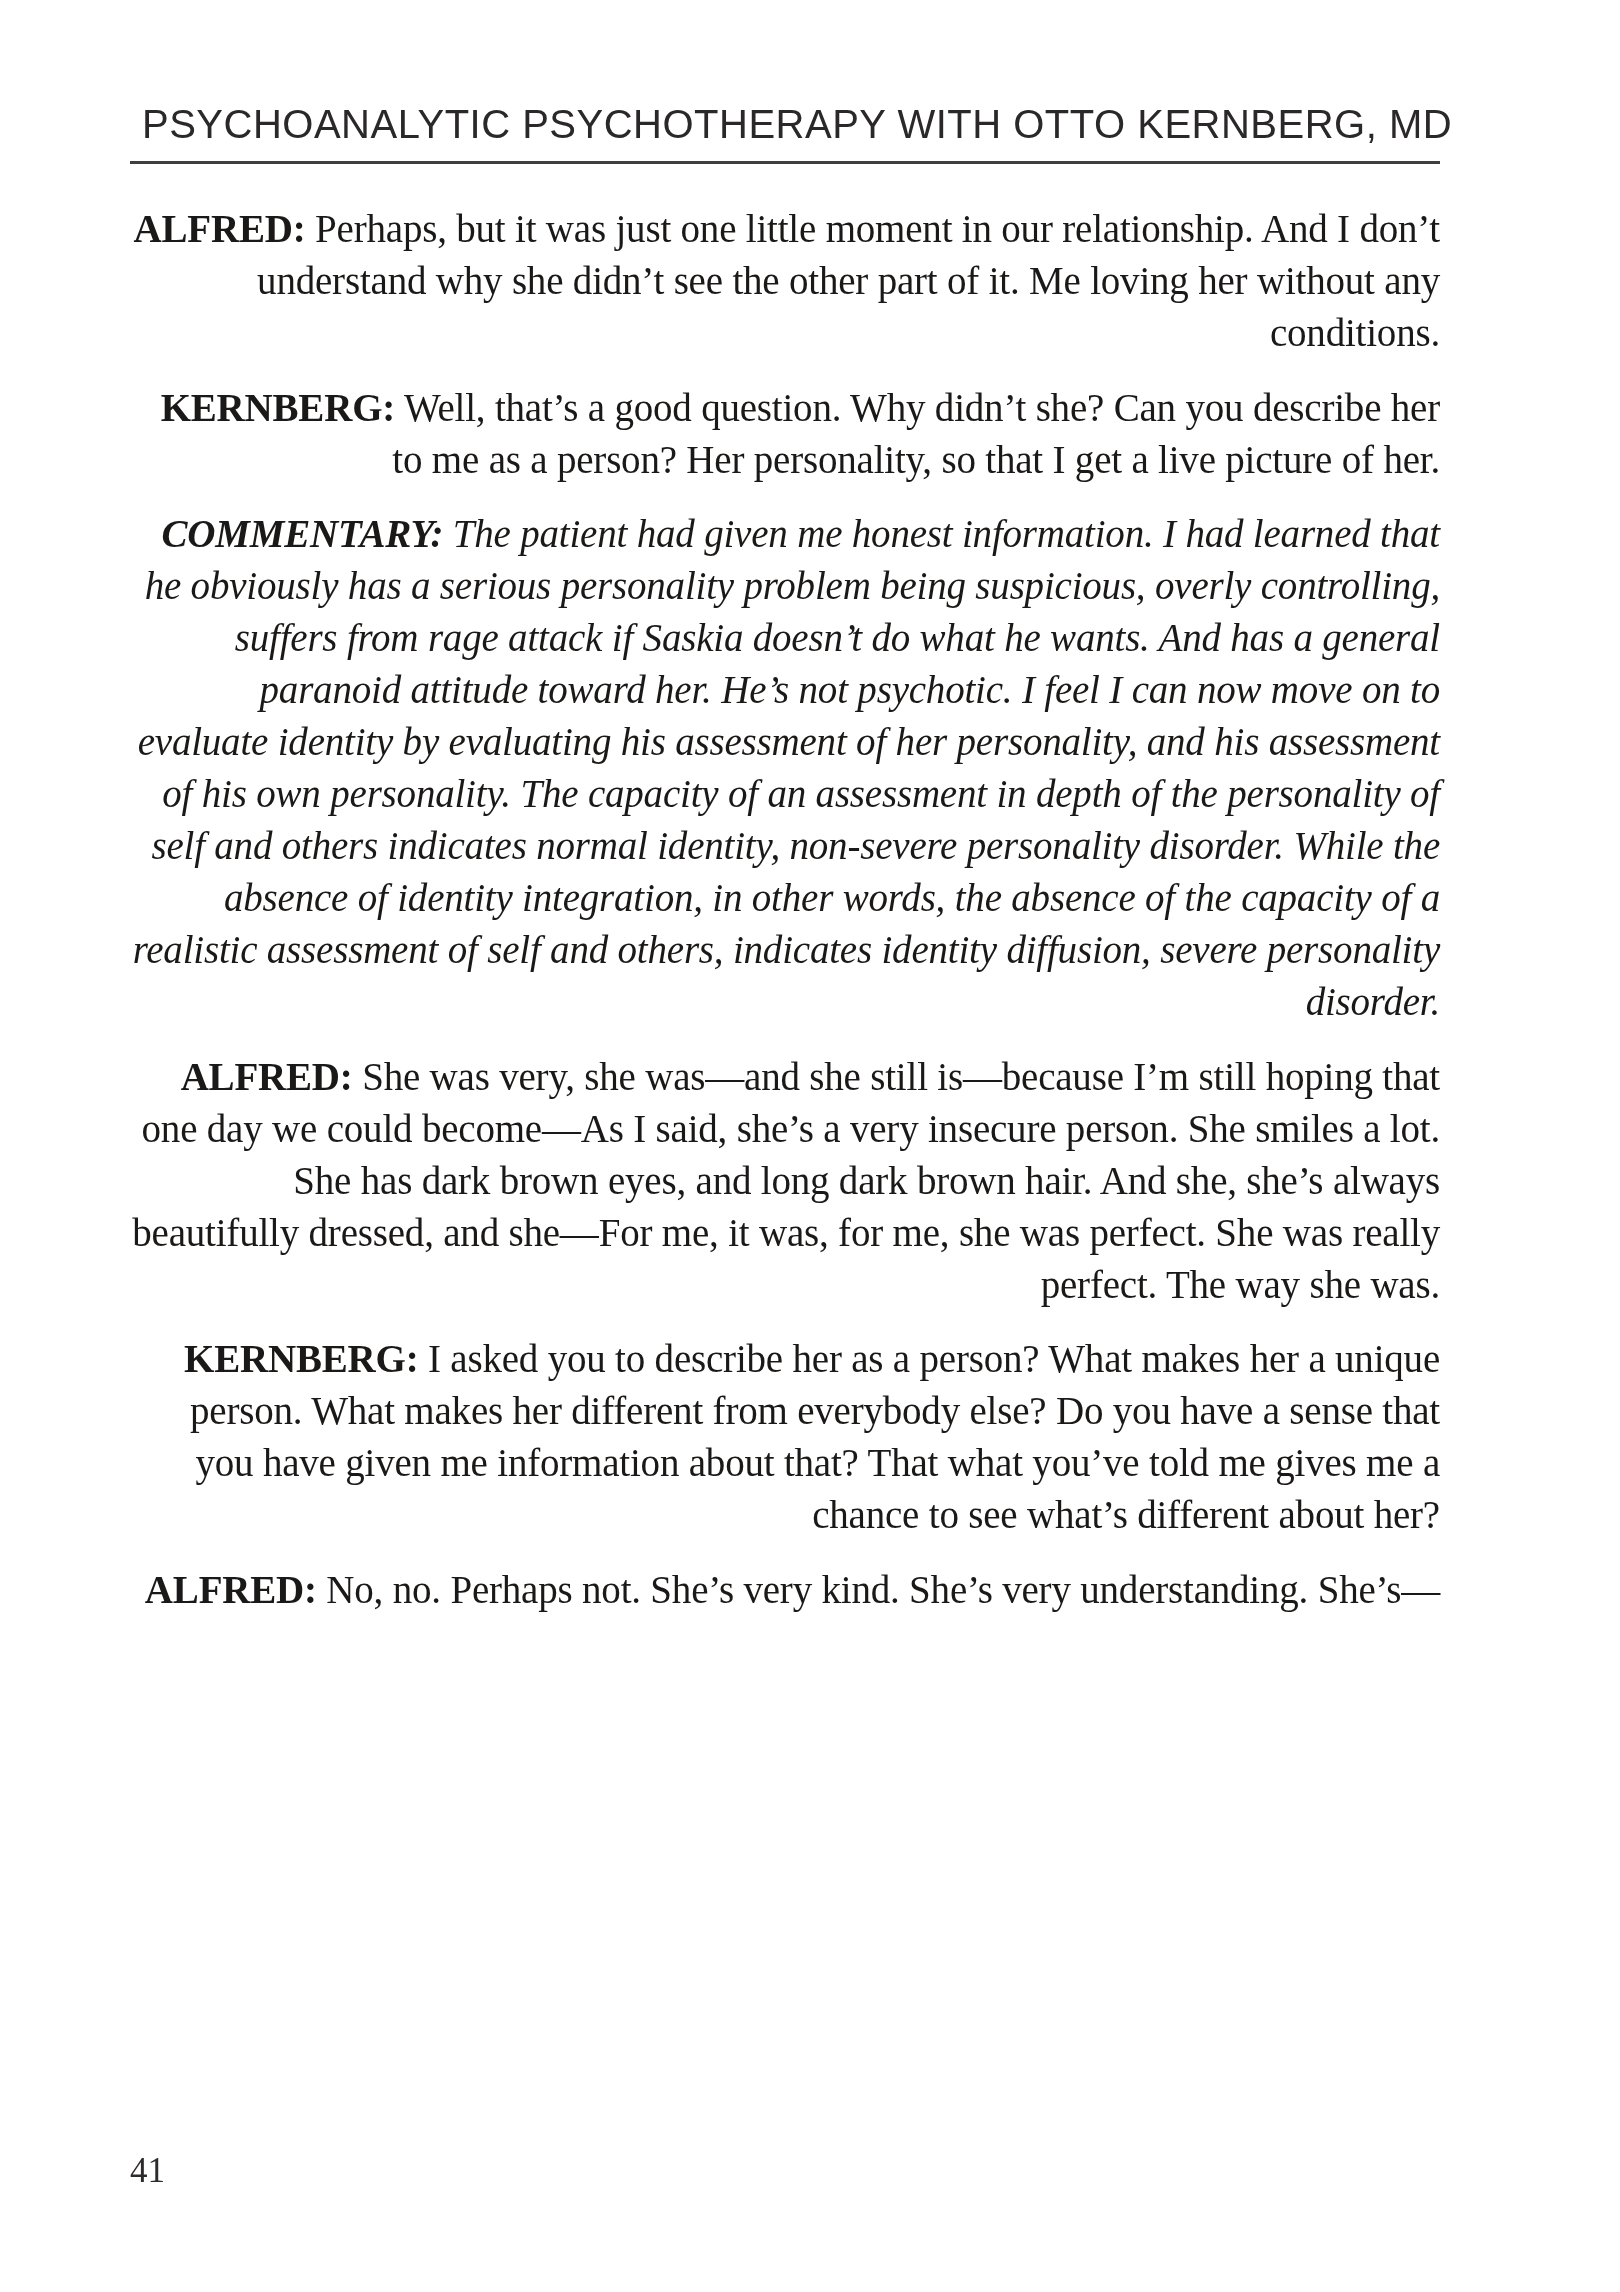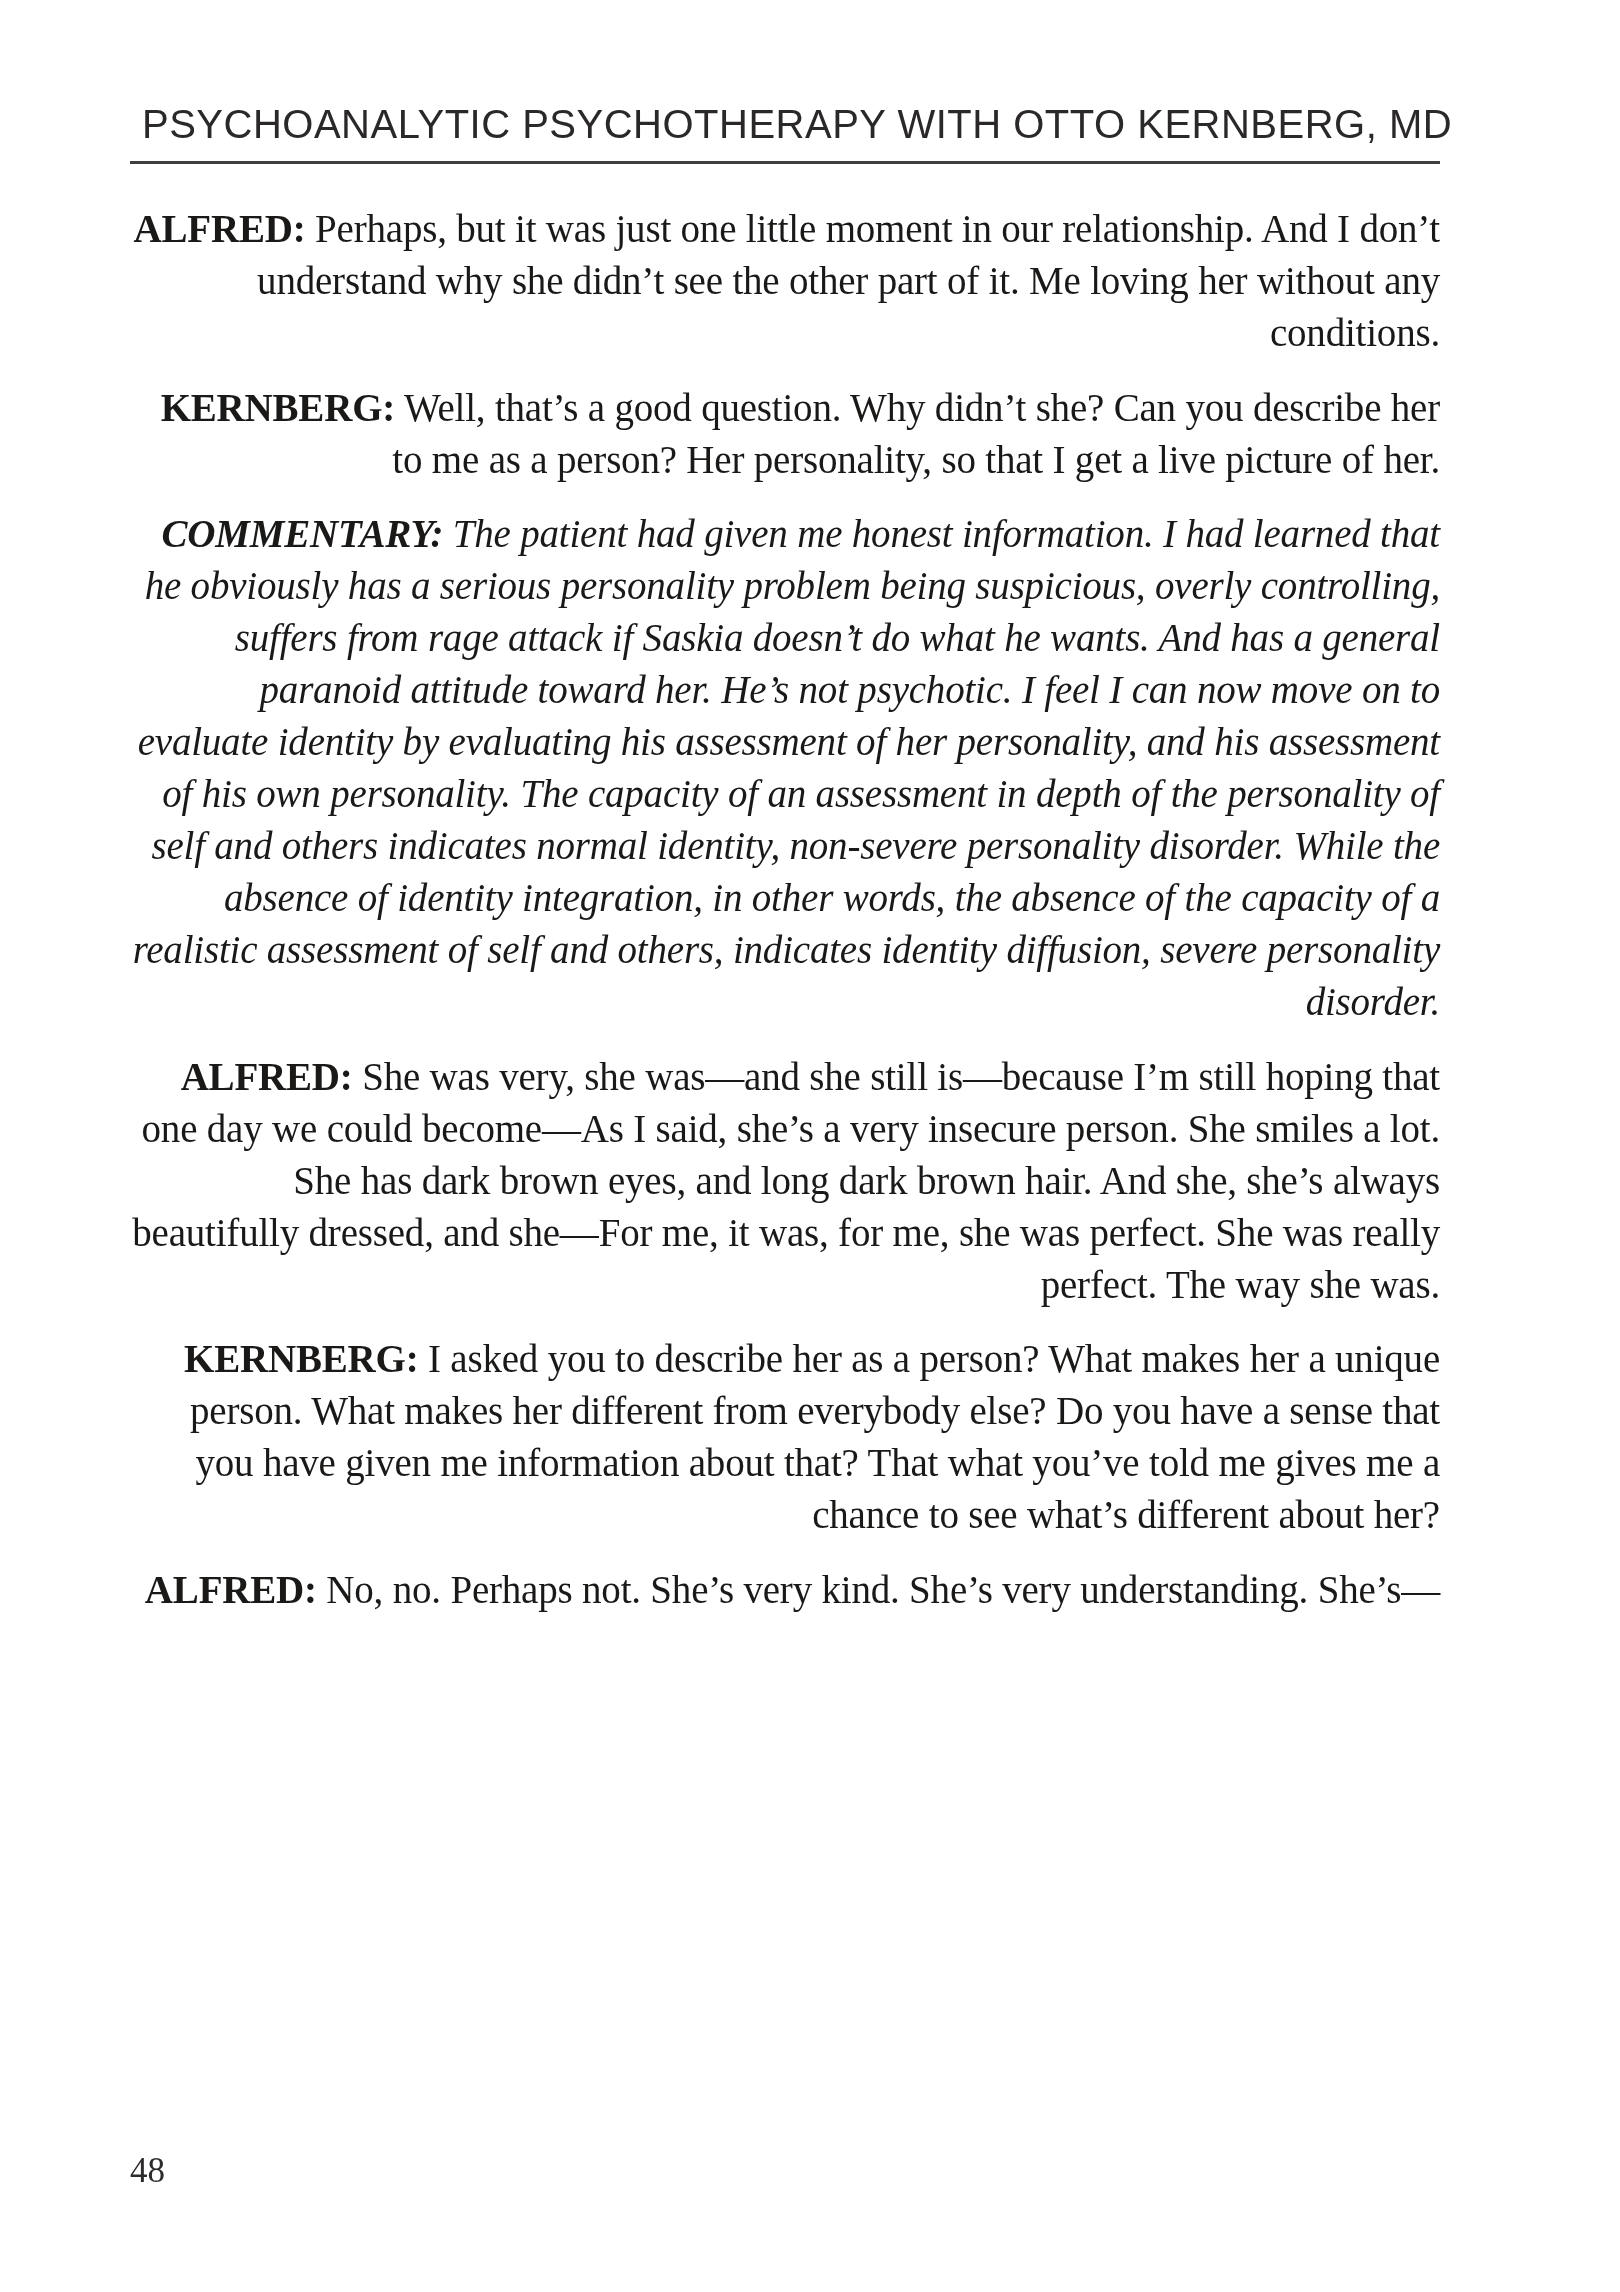--- a/index.html
+++ b/index.html
@@ -79,15 +79,15 @@
 
   <div class="content">
       <p class="para speech"><b class="speaker">ALFRED:</b> Perhaps, but it was just one little moment in our relationship. And I don’t understand why she didn’t see the other part of it. Me loving her without any conditions.</p>
       <p class="para speech"><b class="speaker">KERNBERG:</b> Well, that’s a good question. Why didn’t she? Can you describe her to me as a person? Her personality, so that I get a live picture of her.</p>
       <p class="para commentary"><b class="speaker">COMMENTARY:</b> The patient had given me honest information. I had learned that he obviously has a serious personality problem being suspicious, overly controlling, suffers from rage attack if Saskia doesn’t do what he wants. And has a general paranoid attitude toward her. He’s not psychotic. I feel I can now move on to evaluate identity by evaluating his assessment of her personality, and his assessment of his own personality. The capacity of an assessment in depth of the personality of self and others indicates normal identity, non-severe personality disorder. While the absence of identity integration, in other words, the absence of the capacity of a realistic assessment of self and others, indicates identity diffusion, severe personality disorder.</p>
       <p class="para speech"><b class="speaker">ALFRED:</b> She was very, she was—and she still is—because I’m still hoping that one day we could become—As I said, she’s a very insecure person. She smiles a lot. She has dark brown eyes, and long dark brown hair. And she, she’s always beautifully dressed, and she—For me, it was, for me, she was perfect. She was really perfect. The way she was.</p>
       <p class="para speech"><b class="speaker">KERNBERG:</b> I asked you to describe her as a person? What makes her a unique person. What makes her different from everybody else? Do you have a sense that you have given me information about that? That what you’ve told me gives me a chance to see what’s different about her?</p>
       <p class="para speech"><b class="speaker">ALFRED:</b> No, no. Perhaps not. She’s very kind. She’s very understanding. She’s—</p>
     </div>
 
-  <div class="page-number">48</div>
+  <div class="page-number">41</div>
 </div>
 
 
 </body></html>

